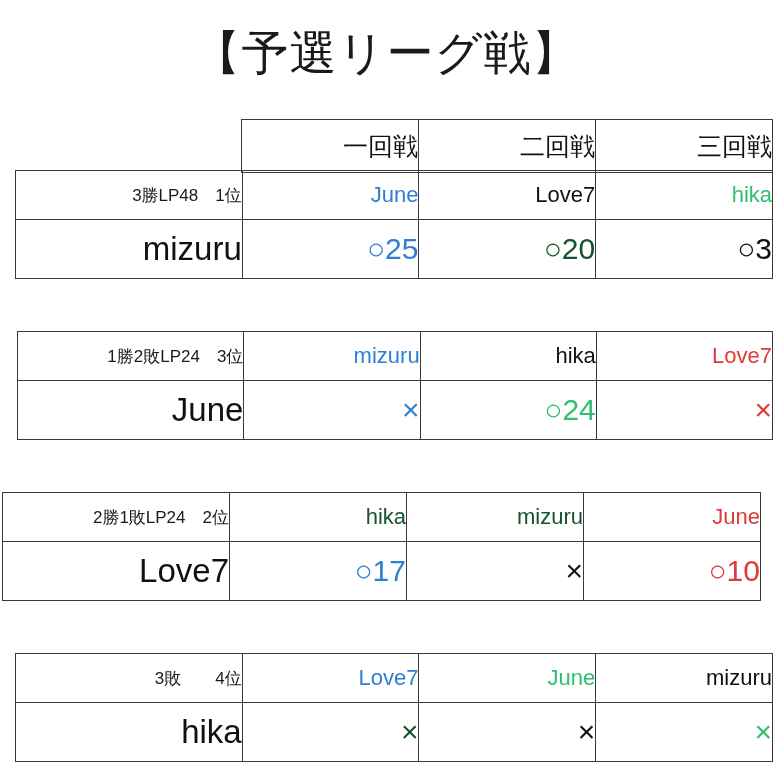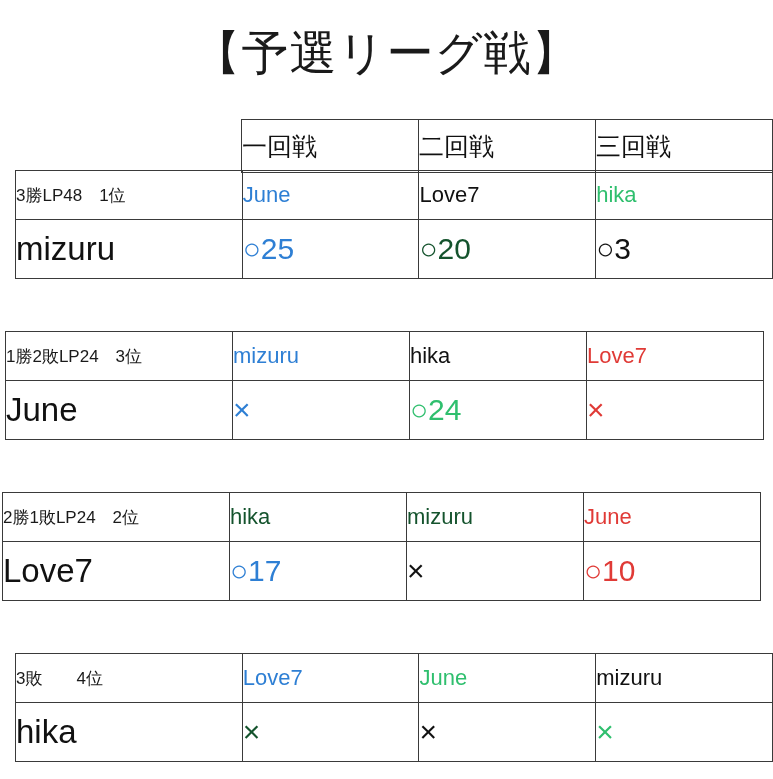--- a/index.html
+++ b/index.html
@@ -30,21 +30,21 @@
     letter-spacing: 1px;
     color: #1a1a1a;
   }
   .tbl {
     position: absolute;
     border-collapse: collapse;
     table-layout: fixed;
   }
   .tbl td {
     border: 1px solid #3a3a3a;
-    text-align: left;
+    text-align: right;
     vertical-align: middle;
     padding: 0;
   }
   .col-name  { width: 226px; }
   .col-match { width: 176px; }
 
   
   .hdr td {
     height: 52px;
     font-size: 25px;
@@ -110,21 +110,21 @@
     </tr>
     <tr class="res">
       <td class="col-name pname">mizuru</td>
       <td class="col-match c-blue">○25</td>
       <td class="col-match c-yellow">○20</td>
       <td class="col-match c-black">○3</td>
     </tr>
   </tbody>
     </table>
 
-  <table class="tbl" style="top:331px; left:5px;">
+  <table class="tbl" style="top:331px; left:17px;">
     <tbody>
         <tr class="opp">
       <td class="col-name rec"><span class="rec-inner">1勝2敗LP24　3位</span></td>
       <td class="col-match c-blue">mizuru</td>
       <td class="col-match c-black">hika</td>
       <td class="col-match c-red">Love7</td>
     </tr>
     <tr class="res">
       <td class="col-name pname">June</td>
       <td class="col-match c-blue">×</td>

